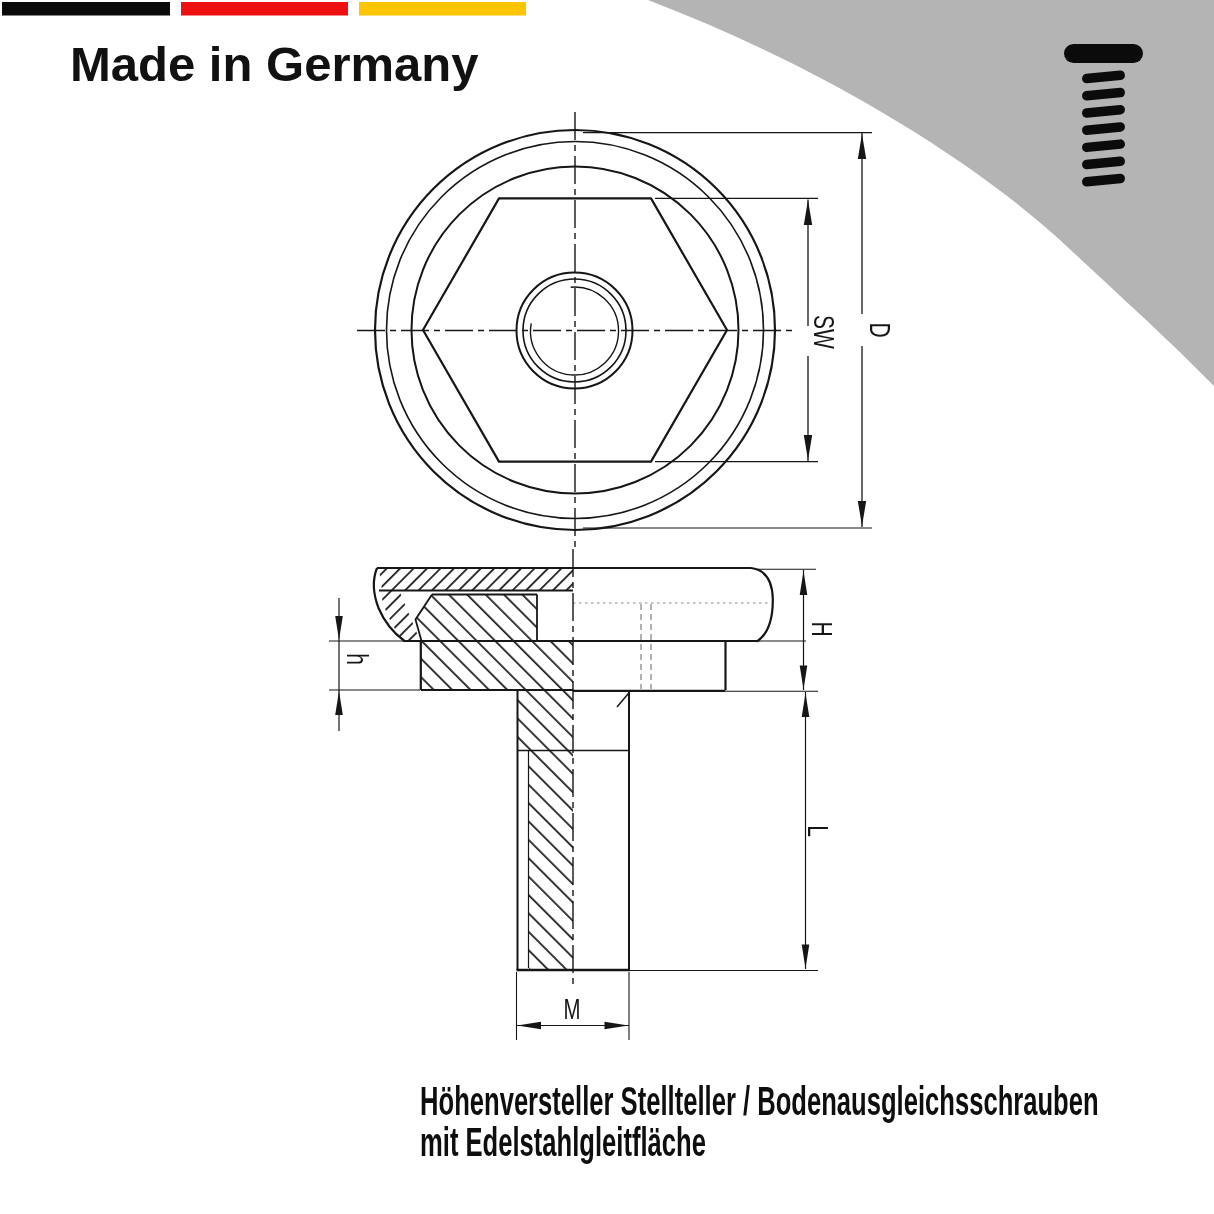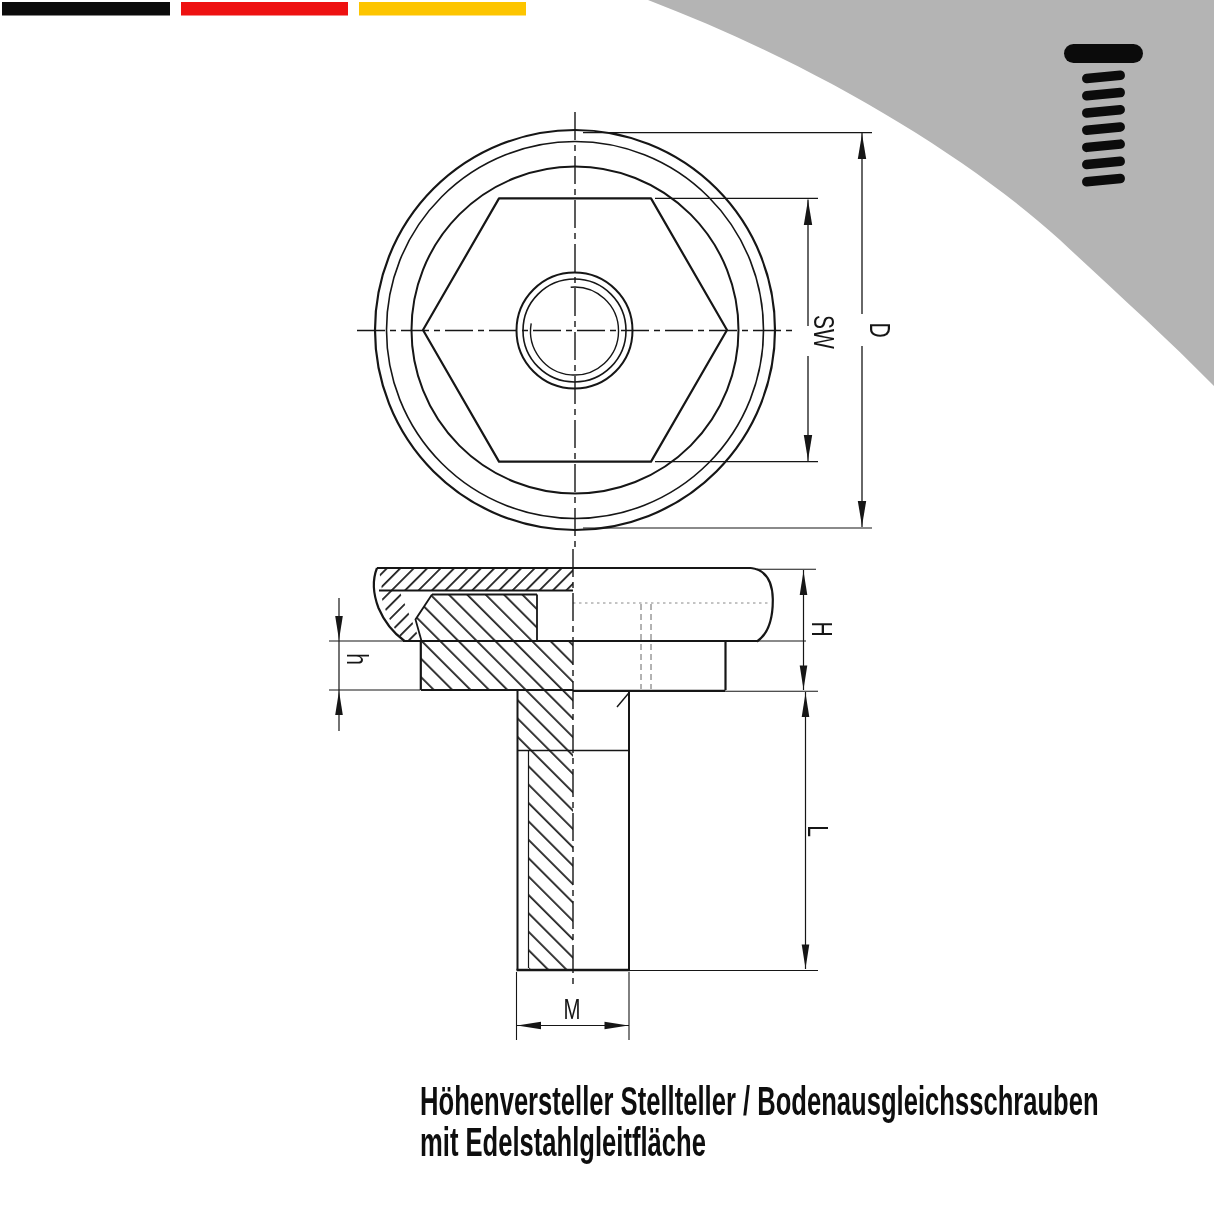--- a/index.html
+++ b/index.html
@@ -149,19 +149,20 @@
       <line x1="516.5" y1="972" x2="516.5" y2="1040" stroke-width="1.1"></line>
       <line x1="629" y1="972" x2="629" y2="1040" stroke-width="1.1"></line>
       <line x1="516.5" y1="1025.5" x2="629" y2="1025.5" stroke-width="1.2"></line>
       <polygon points="517,1025.5 541,1021.8 541,1029.2" fill="#161616" stroke="none"></polygon>
       <polygon points="628.5,1025.5 604.5,1021.8 604.5,1029.2" fill="#161616" stroke="none"></polygon>
       <text class="dimtext" stroke="none" fill="#161616" text-anchor="middle" dominant-baseline="central" transform="translate(572 1008) scale(0.68 1)">M</text>
     </g>
   </g>
 </svg>
 
+<div class="title">Made in Germany</div>
 
 <div class="caption">
   <div class="cline">Höhenversteller Stellteller / Bodenausgleichsschrauben</div>
   <div class="cline">mit Edelstahlgleitfläche</div>
 </div>
 
 </div>
 
 </body></html>

